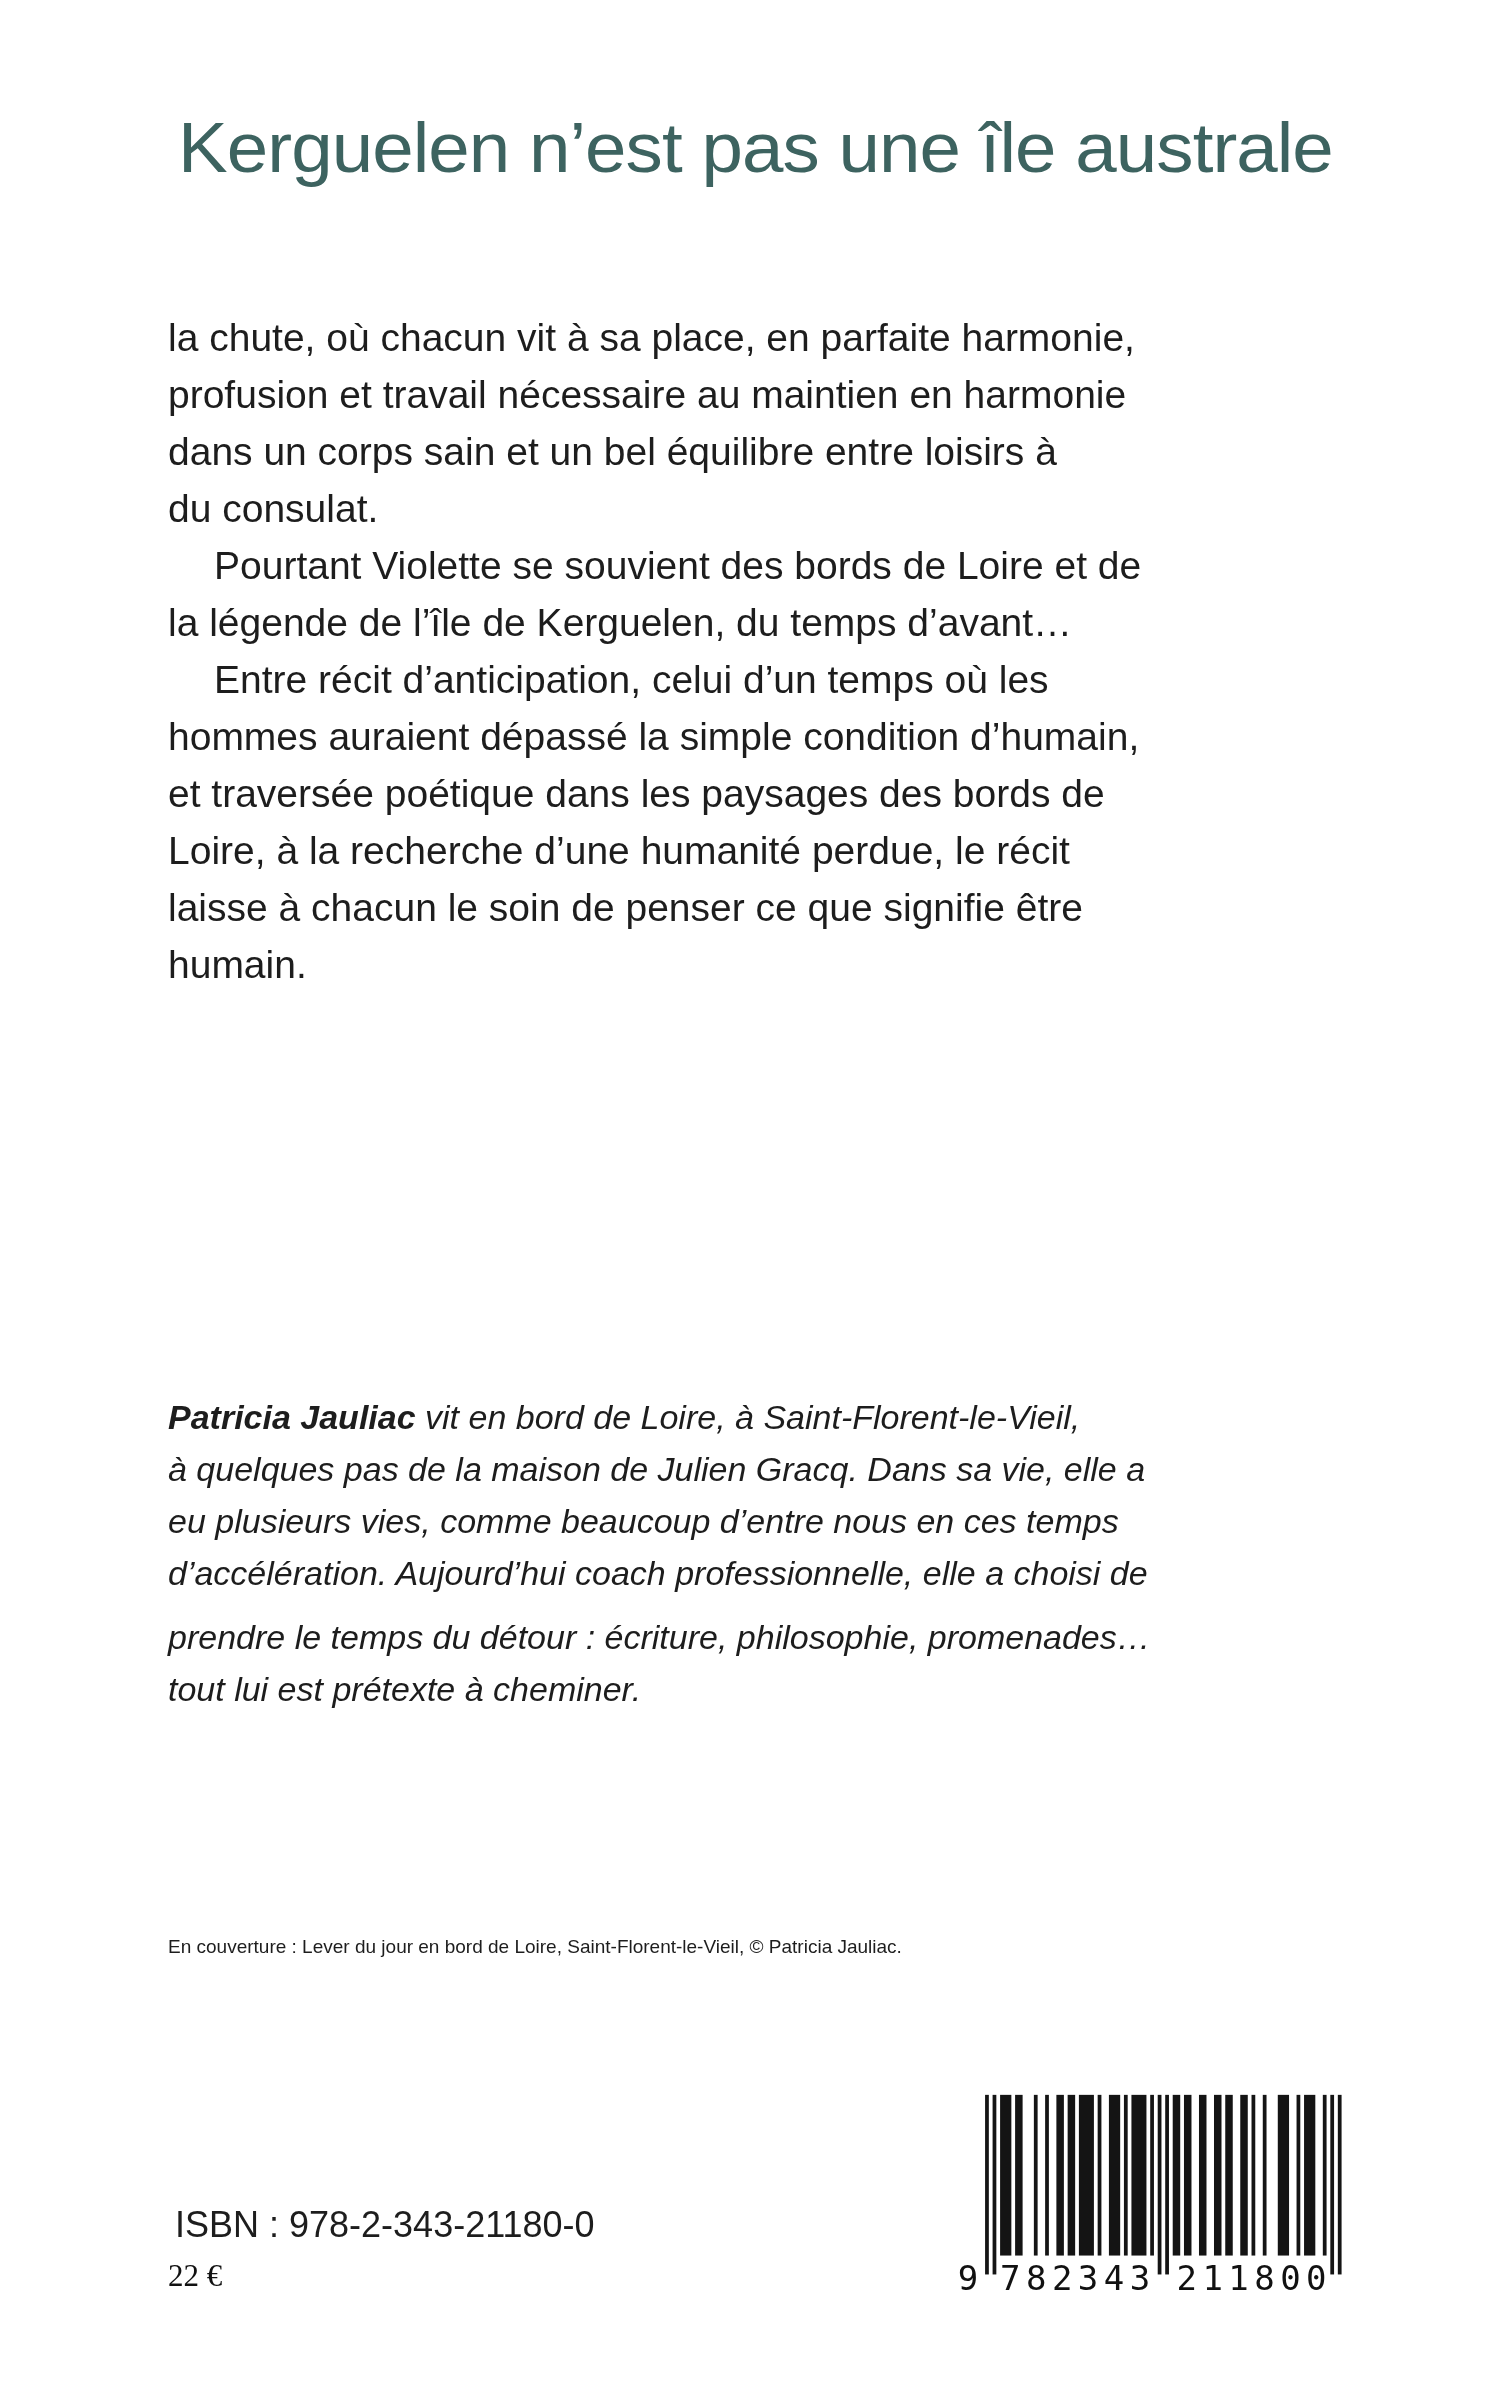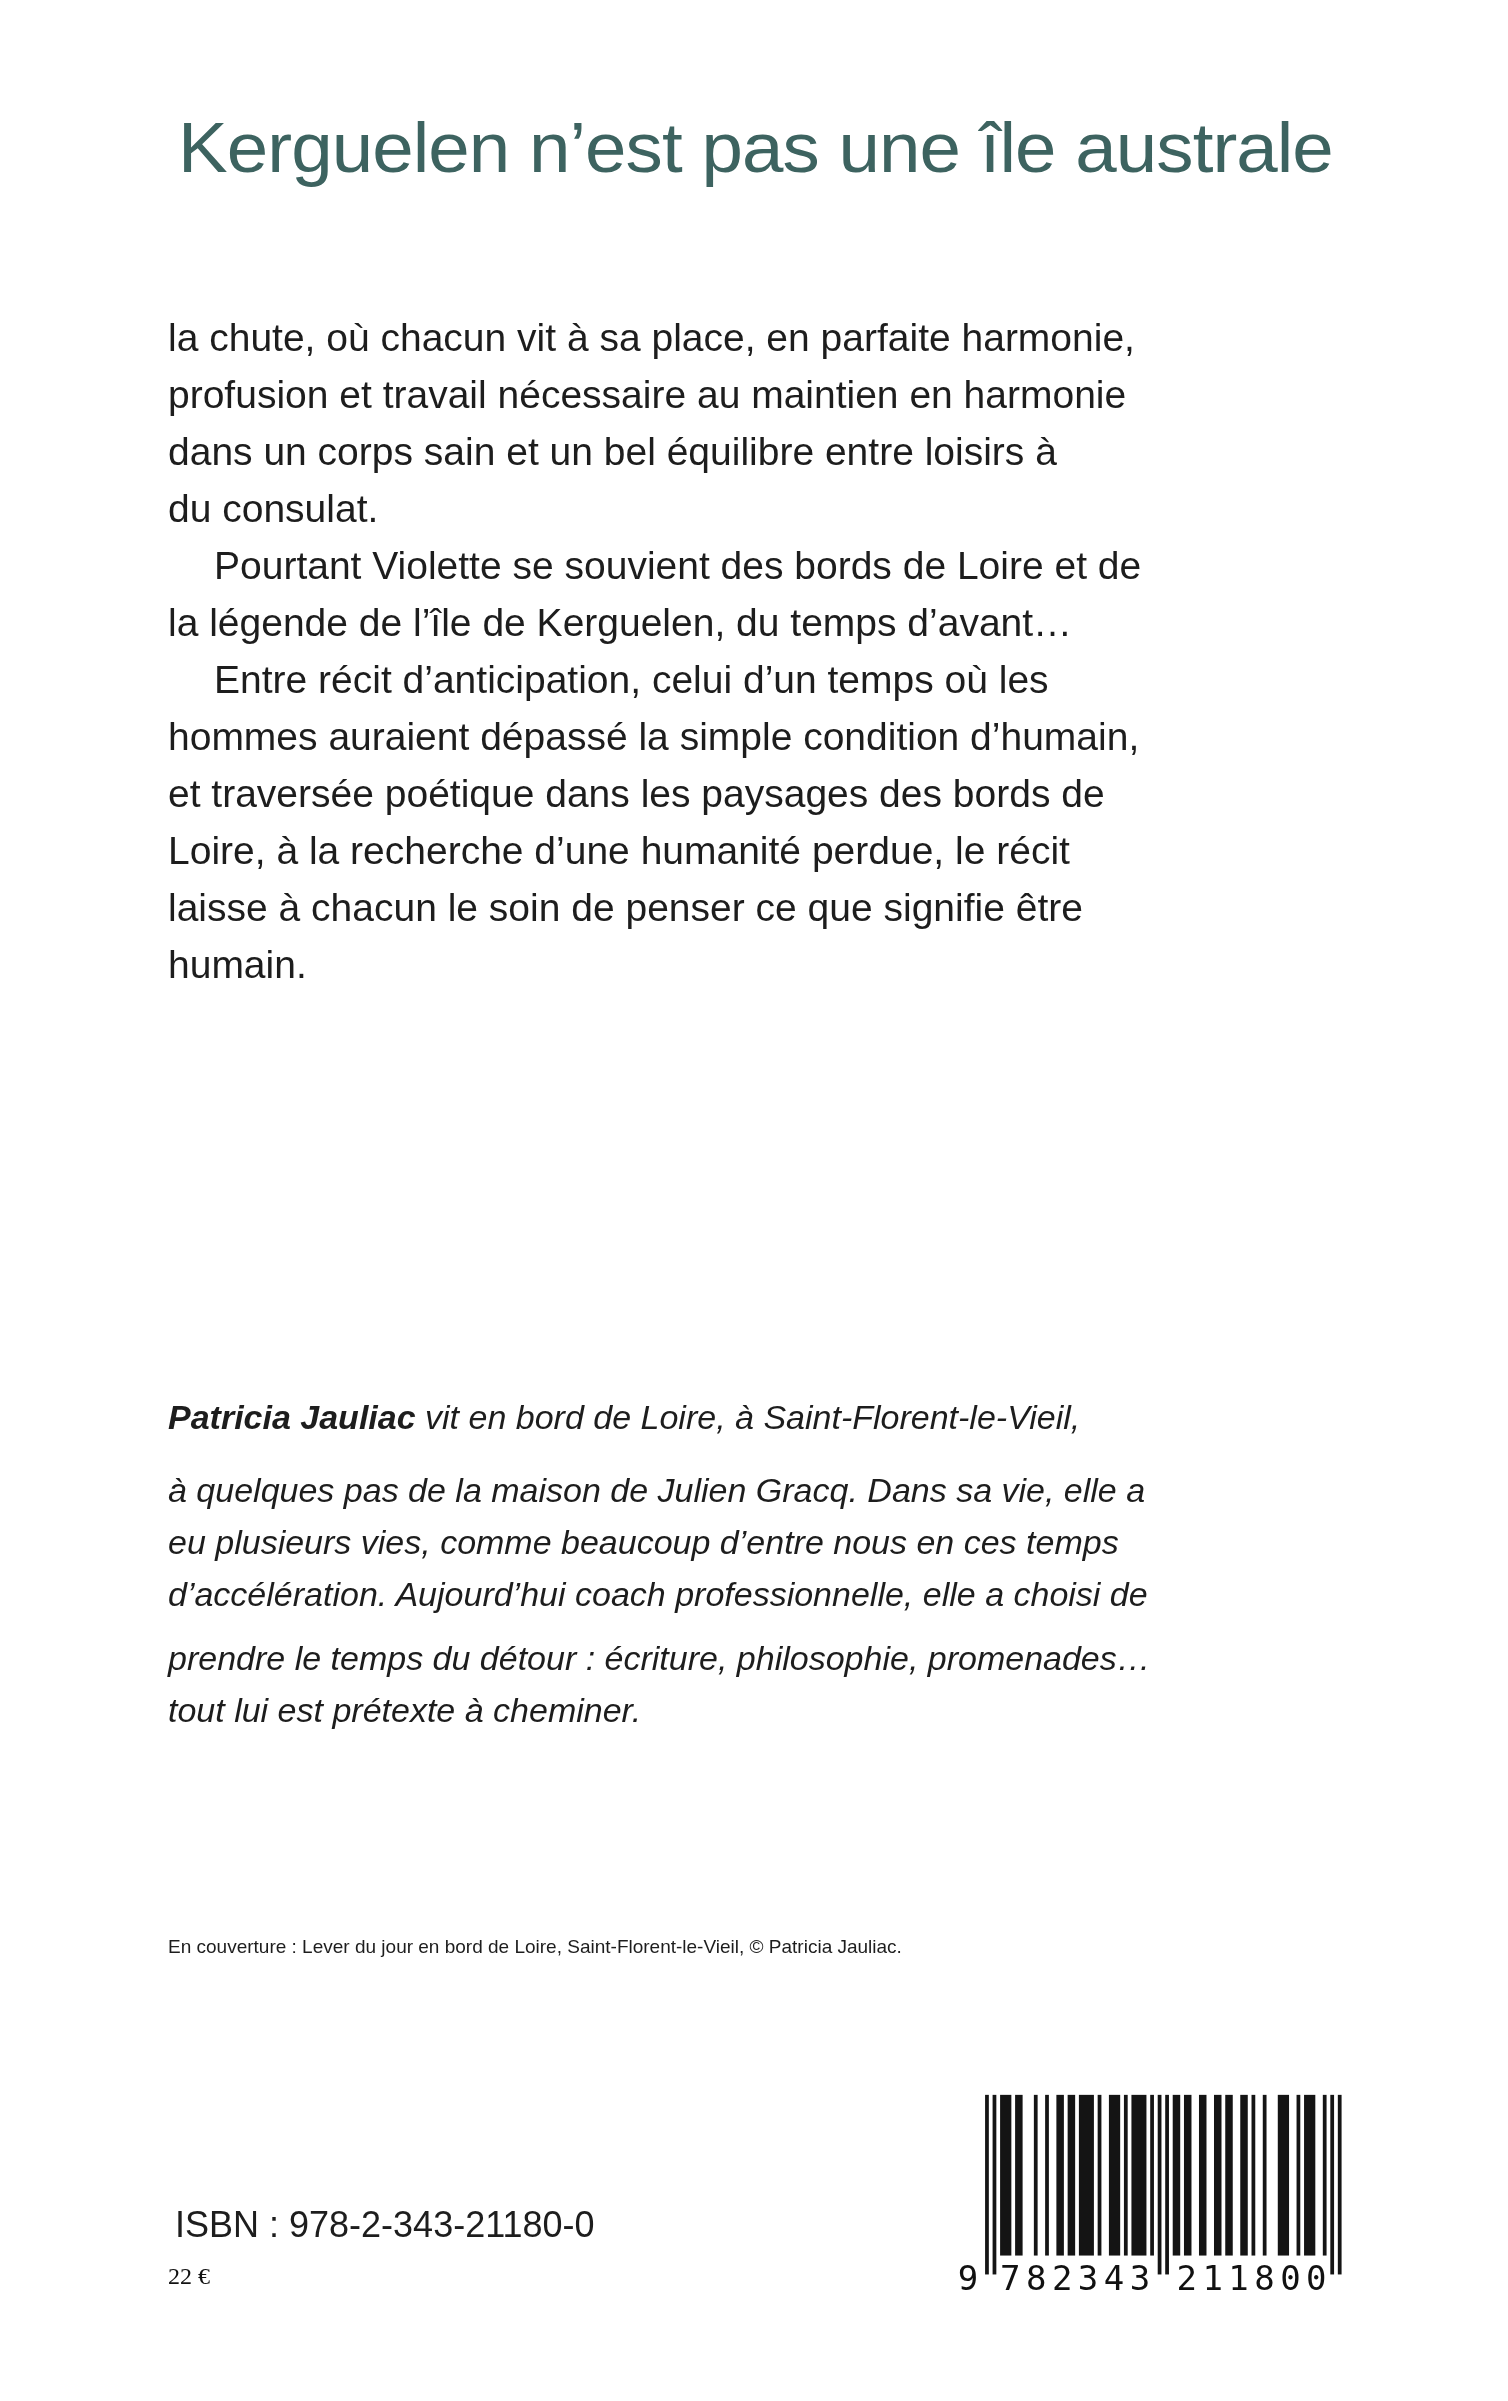--- a/index.html
+++ b/index.html
@@ -16,21 +16,21 @@
     display: block; white-space: nowrap; text-align: justify; text-align-last: justify;
     overflow: visible;
   }
   .line.last { text-align-last: left; }
   .line.indent { padding-left: 46px; }
   .body-text { top: 309px; font-size: 39px; line-height: 57px; color: #1d1d1d; }
   .bio-text { top: 1391px; font-size: 34px; line-height: 52px; font-style: italic; color: #1d1d1d; }
   .bio-text b { font-weight: bold; }
   .caption { position: absolute; left: 168px; top: 1931px; font-size: 19px; line-height: 32px; color: #1d1d1d; white-space: nowrap; }
   .isbn { position: absolute; left: 175px; top: 2203px; font-size: 36px; line-height: 44px; color: #1d1d1d; white-space: nowrap; }
-  .price { position: absolute; left: 168px; top: 2254px; font-family: "Liberation Serif", serif; font-size: 24px; line-height: 44px; color: #111; white-space: nowrap; }
+  .price { position: absolute; left: 168px; top: 2254px; font-family: "Liberation Serif", serif; font-size: 31px; line-height: 44px; color: #111; white-space: nowrap; }
   .barcode { position: absolute; left: 952px; top: 2087px; width: 397px; height: 218px; }
   .barcode svg { display: block; }
   .bc-digit { font-family: "DejaVu Sans Mono", monospace; font-size: 36px; fill: #111; }
 </style>
 </head>
 <body>
 
 <div class="title">
   <span id="title-text" style="transform: scaleX(1.06492);">Kerguelen n’est pas une île australe</span>
 </div>
@@ -45,21 +45,21 @@
     <span class="line indent" style="white-space: nowrap; text-align: left; text-align-last: left;"><span style="white-space: nowrap; word-spacing: 0px;">Entre récit d’anticipation, celui d’un temps où les</span></span>
     <span class="line" style="white-space: nowrap; text-align: left; text-align-last: left;"><span style="white-space: nowrap; word-spacing: 0px;">hommes auraient dépassé la simple condition d’humain,</span></span>
     <span class="line" style="white-space: nowrap; text-align: left; text-align-last: left;"><span style="white-space: nowrap; word-spacing: 0px;">et traversée poétique dans les paysages des bords de</span></span>
     <span class="line" style="white-space: nowrap; text-align: left; text-align-last: left;"><span style="white-space: nowrap; word-spacing: 0px;">Loire, à la recherche d’une humanité perdue, le récit</span></span>
     <span class="line" style="white-space: nowrap; text-align: left; text-align-last: left;"><span style="white-space: nowrap; word-spacing: 0px;">laisse à chacun le soin de penser ce que signifie être</span></span>
     <span class="line last" style="white-space: nowrap; text-align: left; text-align-last: left;"><span style="white-space: nowrap;">humain.</span></span>
   </div>
 
 <div class="block bio-text" id="bio">
   <span class="line" style="white-space: nowrap; text-align: left; text-align-last: left;"><span style="white-space: nowrap; word-spacing: 0px;"><b>Patricia Jauliac</b> <span>vit en bord de Loire, à Saint-Florent-le-Vieil,</span></span></span>
-<span class="line" style="white-space: nowrap; text-align: left; text-align-last: left; margin-top: 21px;"><span style="white-space: nowrap; word-spacing: 0px;">à quelques pas de la maison de Julien Gracq. Dans sa vie, elle a</span></span>
+<span class="line" style="white-space: nowrap; text-align: left; text-align-last: left;"><span style="white-space: nowrap; word-spacing: 0px;">à quelques pas de la maison de Julien Gracq. Dans sa vie, elle a</span></span>
     <span class="line" style="white-space: nowrap; text-align: left; text-align-last: left;"><span style="white-space: nowrap; word-spacing: 0px;">eu plusieurs vies, comme beaucoup d’entre nous en ces temps</span></span>
     <span class="line" style="white-space: nowrap; text-align: left; text-align-last: left;"><span style="white-space: nowrap; word-spacing: 0px;">d’accélération. Aujourd’hui coach professionnelle, elle a choisi de</span></span>
     <span class="line" style="white-space: nowrap; text-align: left; text-align-last: left; margin-top: 12px;"><span style="white-space: nowrap; word-spacing: 0px;">prendre le temps du détour : écriture, philosophie, promenades…</span></span>
     <span class="line last" style="white-space: nowrap; text-align: left; text-align-last: left;"><span style="white-space: nowrap;">tout lui est prétexte à cheminer.</span></span>
   </div>
 
 <div class="caption">En couverture : Lever du jour en bord de Loire, Saint-Florent-le-Vieil, © Patricia Jauliac.</div>
 
 <div class="isbn">ISBN : 978-2-343-21180-0</div>
 <div class="price">22 €</div>

